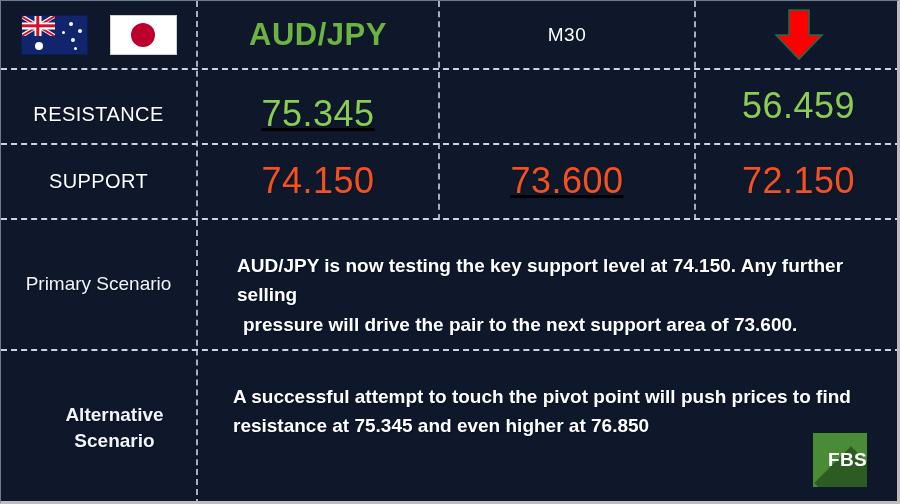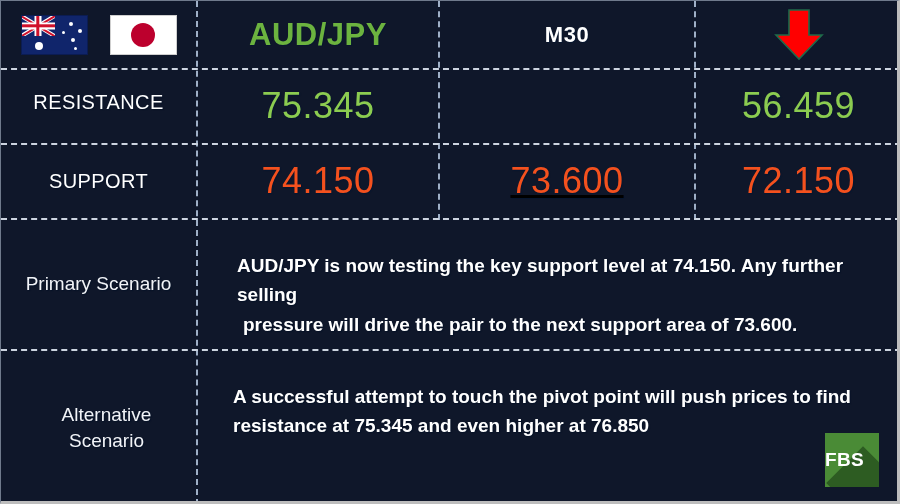--- a/index.html
+++ b/index.html
@@ -125,22 +125,22 @@
 
   
   .pair-text {
     font-size: 31px;
     font-weight: bold;
     color: #6cb33f;
     letter-spacing: 0.5px;
     text-shadow: 1px 1px 0 #07162f;
   }
   .tf-text {
-    font-size: 22px;
-    font-weight: bold;
+    font-size: 19px;
+    font-weight: normal;
     color: #ffffff;
     letter-spacing: 0.5px;
     text-shadow: 1px 1px 0 #07162f;
   }
 
   
   .arrow-wrap {
     width: 56px; height: 54px;
     position: relative;
   }
@@ -182,28 +182,28 @@
     line-height: 1.55;
     text-shadow: 1px 1px 1px #061227;
     z-index: 6;
   }
   .scenario-body p { margin: 0; }
   .scenario-body .l2 { padding-left: 6px; }
 
   
   .logo {
     position: absolute;
-    right: 18px;
+    right: 30px;
     bottom: 14px;
     width: 54px;
     height: 54px;
     background: #4a8b36;
     display: flex;
     align-items: center;
-    justify-content: flex-start;
+    justify-content: flex-end;
     z-index: 7;
     overflow: hidden;
   }
   .logo .shadow {
     position: absolute;
     right: -10px;
     bottom: -22px;
     width: 52px;
     height: 52px;
     background: #2d5c22;
@@ -265,24 +265,24 @@
   </div>
 
   <div class="cell" style="left:695px; top:0; width:205px; height:67px;">
     <span class="arrow-wrap">
       <svg width="56" height="54" viewBox="0 0 56 54">
         <polygon points="18,2 38,2 38,27 51,27 28,51 5,27 18,27" fill="#ff0000" stroke="#1f6b4a" stroke-width="1.6"></polygon>
       </svg>
     </span>
   </div>
 
-  <div class="cell" style="left:0; top:64px; width:195px; height:74px;">
+  <div class="cell" style="left:0; top:76px; width:195px; height:74px;">
     <span class="row-label">RESISTANCE</span>
   </div>
-  <div class="cell" style="left:197px; top:68px; width:240px; height:74px;">
+  <div class="cell" style="left:197px; top:76px; width:240px; height:74px;text-decoration:underline;">
     <span class="num num-res">75.345</span>
   </div>
   <div class="cell" style="left:695px; top:68px; width:205px; height:74px;">
     <span class="num num-res">56.459</span>
   </div>
 
   <div class="cell" style="left:0; top:143px; width:195px; height:74px;">
     <span class="row-label">SUPPORT</span>
   </div>
   <div class="cell" style="left:197px; top:143px; width:240px; height:74px;">
@@ -296,21 +296,21 @@
   </div>
 
   <div class="cell" style="left:0; top:218px; width:195px; height:130px;">
     <span class="scenario-label">Primary Scenario</span>
   </div>
   <div class="scenario-body" style="left:236px; top:250px; width:630px;">
     <p>AUD/JPY is now testing the key support level at 74.150. Any further selling</p>
     <p class="l2">pressure will drive the pair to the next support area of 73.600.</p>
   </div>
 
-  <div class="cell" style="left:8px; top:349px; width:195px; height:155px;">
+  <div class="cell" style="left:16px; top:349px; width:195px; height:155px;font-weight:bold;">
     <span class="scenario-label">
       <span>Alternative</span><br>
       <span>Scenario</span>
     </span>
   </div>
   <div class="scenario-body" style="left:232px; top:381px; width:620px;">
     <p>A successful attempt to touch the pivot point will push prices to find</p>
     <p>resistance at 75.345 and even higher at 76.850</p>
   </div>
 

